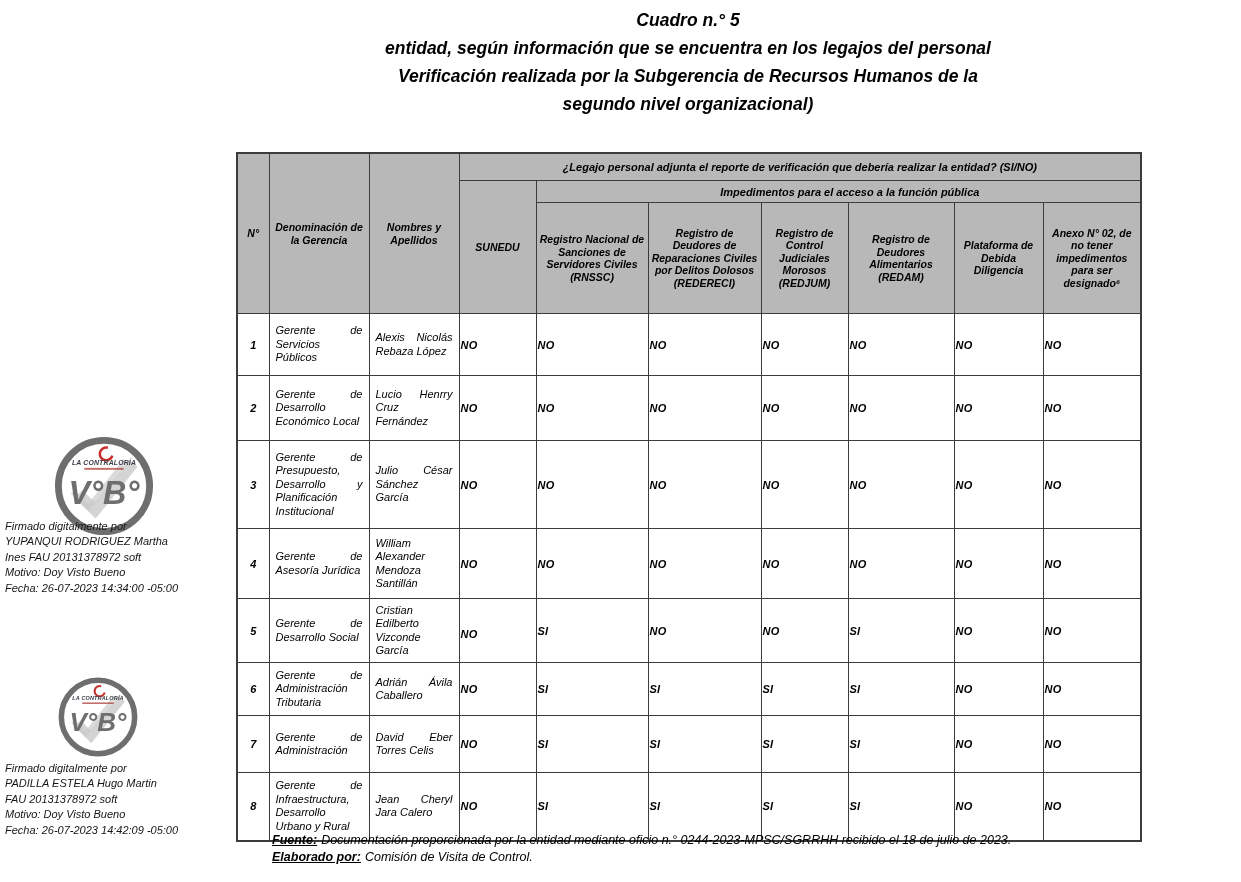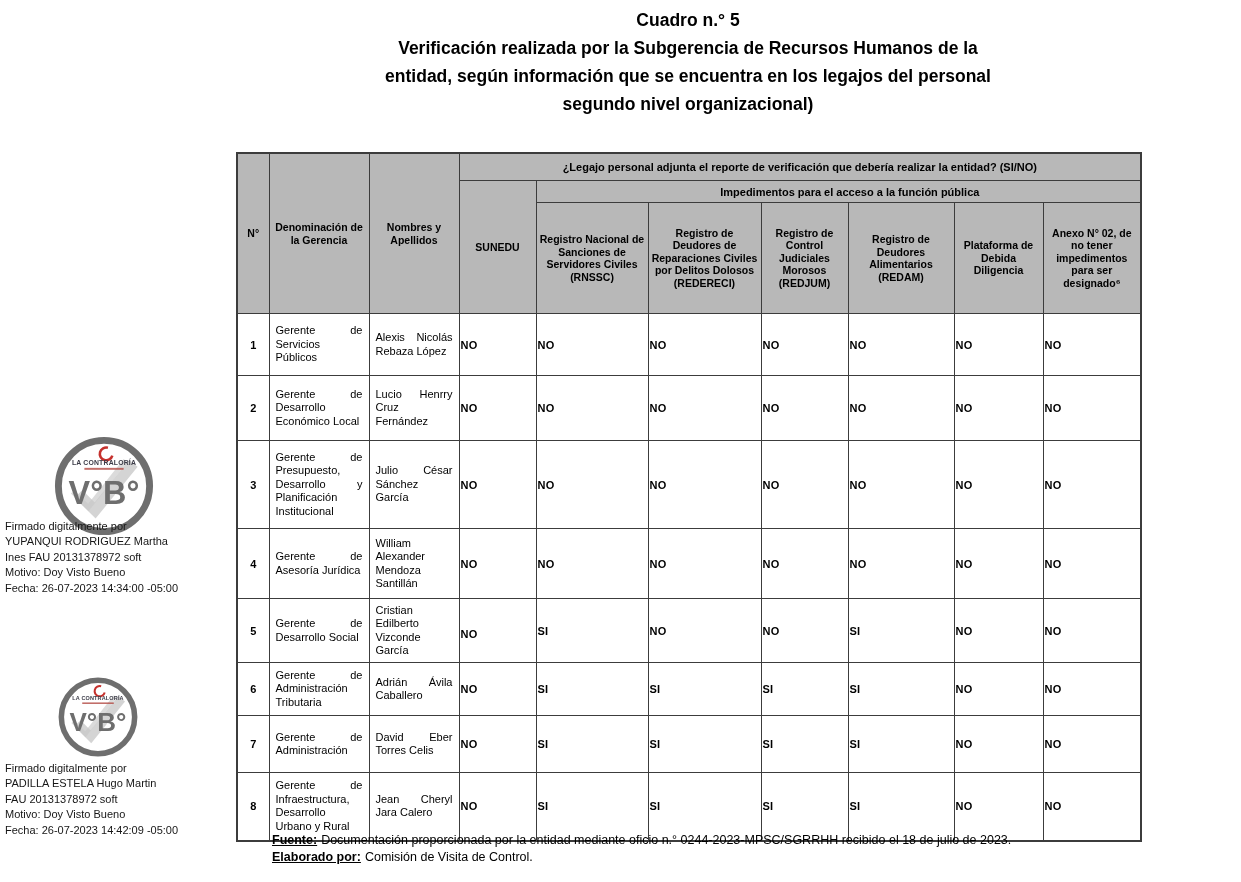--- a/index.html
+++ b/index.html
@@ -1,17 +1,17 @@
 <!DOCTYPE html>
 <html><head>
 <meta charset="utf-8">
 <style>
   html,body{margin:0;padding:0;background:#fff;}
   .page{position:relative;width:1241px;height:882px;background:#ffffff;overflow:hidden;
-        font-family:"Liberation Sans",sans-serif;color:#000;}
+        font-family:"Liberation Sans",sans-serif;color:#000;font-style:italic;}
 
   
   .title-block{position:absolute;left:288px;top:6px;width:800px;text-align:center;
                font-weight:bold;font-size:17.5px;line-height:28px;}
 
   
   table.vtable{position:absolute;left:236px;top:152px;width:904px;border-collapse:collapse;
                table-layout:fixed;border:2px solid #3c3c3c;}
   .vtable th,.vtable td{border:1px solid #3c3c3c;overflow:hidden;}
   .vtable thead th{background:#b8b8b8;font-weight:bold;vertical-align:middle;text-align:center;}
@@ -40,22 +40,22 @@
   .vb-text{font-size:33px;font-weight:bold;fill:#6e6e6e;}
 </style>
 </head>
 <body>
 
 <div class="page">
 
   <div class="title-block">
     <div>Cuadro n.° 5</div>
     <div>
+        <div>entidad, según información que se encuentra en los legajos del personal</div>
         <div>Verificación realizada por la Subgerencia de Recursos Humanos de la</div>
-        <div>entidad, según información que se encuentra en los legajos del personal</div>
         <div>segundo nivel organizacional)</div>
       </div>
   </div>
 
   <div class="stamp stamp-1">
     <svg viewBox="0 0 104 104" width="100%" height="100%">
       <circle cx="52" cy="52" r="46.5" fill="#ffffff" stroke="#6e6e6e" stroke-width="7"></circle>
       <path d="M26 60 L43 77 L82 29" stroke="#d4d4d4" stroke-width="11" fill="none"></path>
       <path d="M20 58 L36 74 L74 26" stroke="#c7c7c7" stroke-width="5" fill="none" opacity="0.65"></path>
       <path d="M56 13 a6.5 6.5 0 1 0 4.5 8" stroke="#c5302c" stroke-width="2.6" fill="none"></path>

